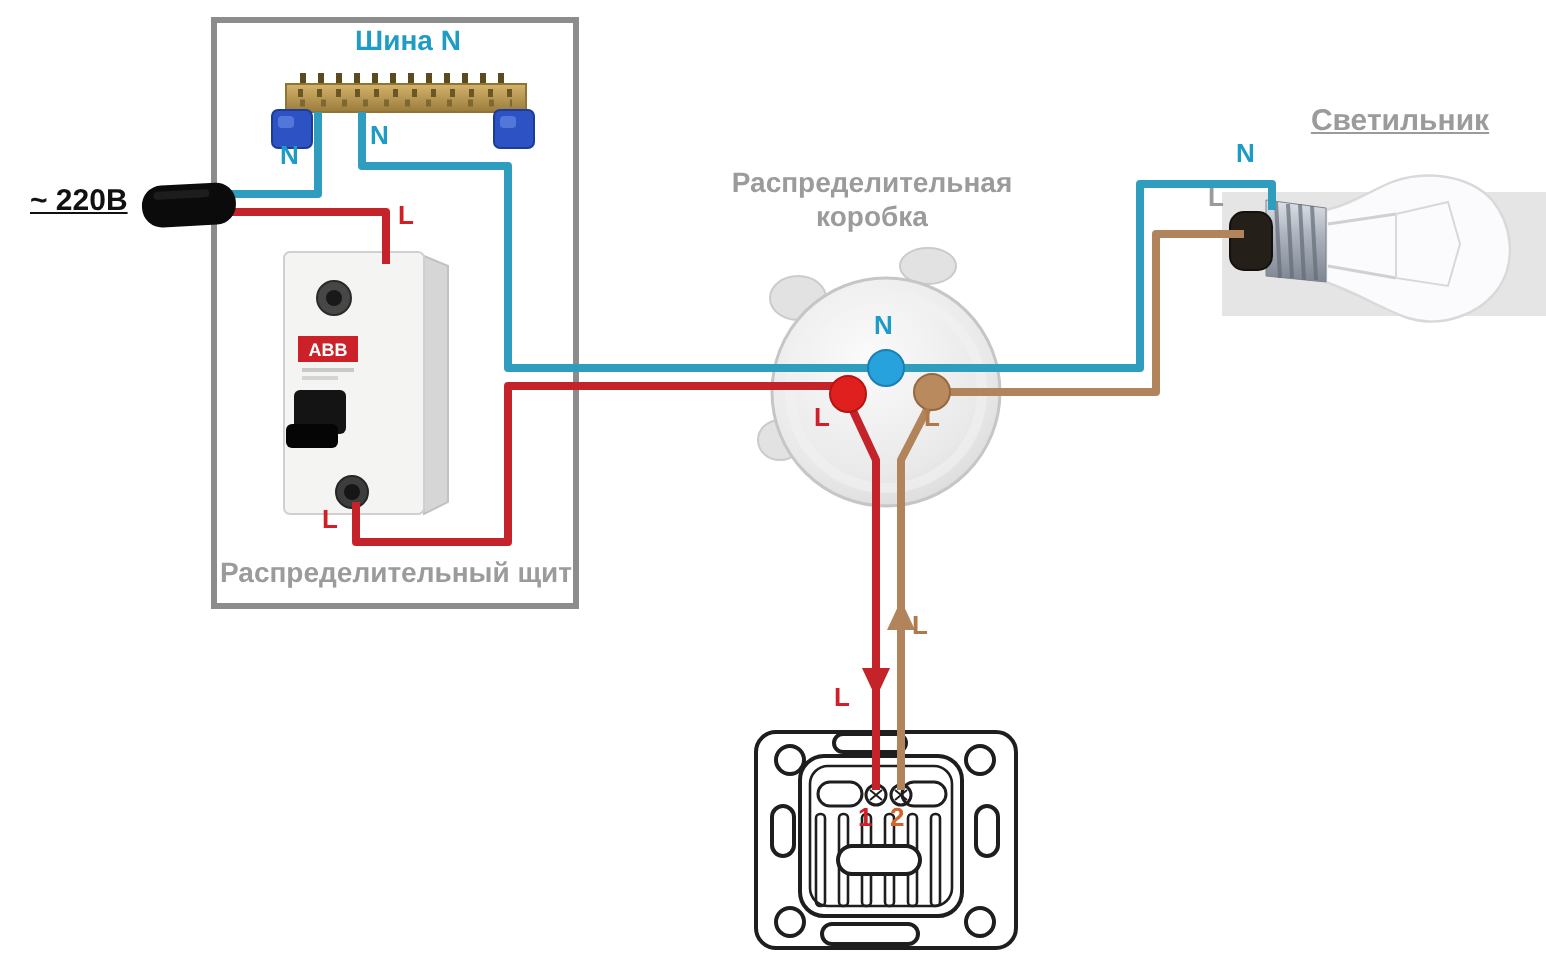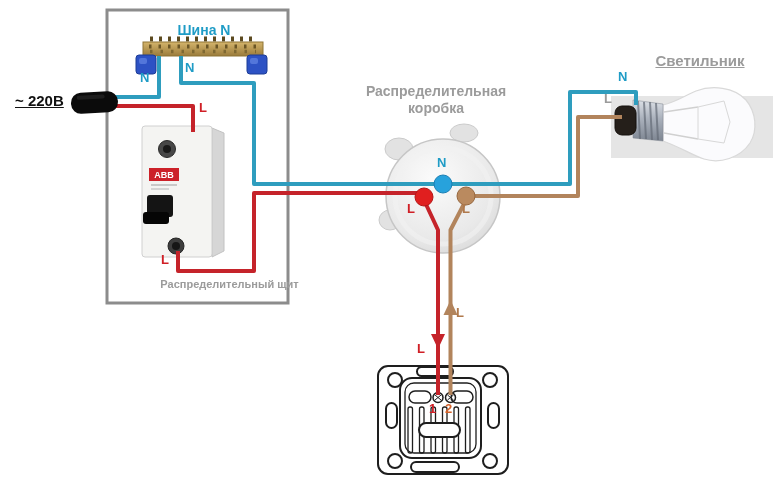--- a/index.html
+++ b/index.html
@@ -136,27 +136,27 @@
   <circle cx="466" cy="196" r="9" fill="#BA8A5F" stroke="#97683f"></circle>
 
   <g transform="rotate(-3 95 103)">
     <rect x="71" y="92" width="47" height="21" rx="10" fill="#0b0b0b"></rect>
     <rect x="77" y="95" width="28" height="4" rx="2" fill="#2a2a2a" opacity="0.6"></rect>
   </g>
 </svg>
 
 <div class="lbl fs15 blk" style="left:15px;top:92px;">~ 220В</div>
 
-<div class="lbl fs14 teal ctr" style="left:168px;top:22px;width:72px;">Шина N</div>
+<div class="lbl fs14 teal ctr" style="left:168px;top:12px;width:72px;">Шина N</div>
 <div class="lbl fs13 teal" style="left:140px;top:70px;">N</div>
 <div class="lbl fs13 teal" style="left:185px;top:60px;">N</div>
 
 <div class="lbl fs13 red" style="left:199px;top:100px;">L</div>
 <div class="lbl fs13 red" style="left:161px;top:252px;">L</div>
-<div class="lbl gray ctr" style="left:110px;top:278px;width:175px;font-size:11px;padding-left:32px;">Распределительный щит</div>
+<div class="lbl gray ctr" style="left:110px;top:278px;width:175px;font-size:14px;">Распределительный щит</div>
 
 <div class="lbl fs14 gray ctr" style="left:336px;top:100px;width:200px;">коробка</div>
 <div class="lbl fs14 gray ctr" style="left:336px;top:83px;width:200px;">Распределительная</div>
 <div class="lbl fs13 teal" style="left:437px;top:155px;">N</div>
 <div class="lbl fs13 red" style="left:407px;top:201px;">L</div>
 <div class="lbl fs13 brown" style="left:462px;top:201px;">L</div>
 
 <div class="lbl fs13 red" style="left:417px;top:341px;">L</div>
 <div class="lbl fs13 brown" style="left:456px;top:305px;">L</div>
 <div class="lbl fs13 red" style="left:429px;top:401px;">1</div>

